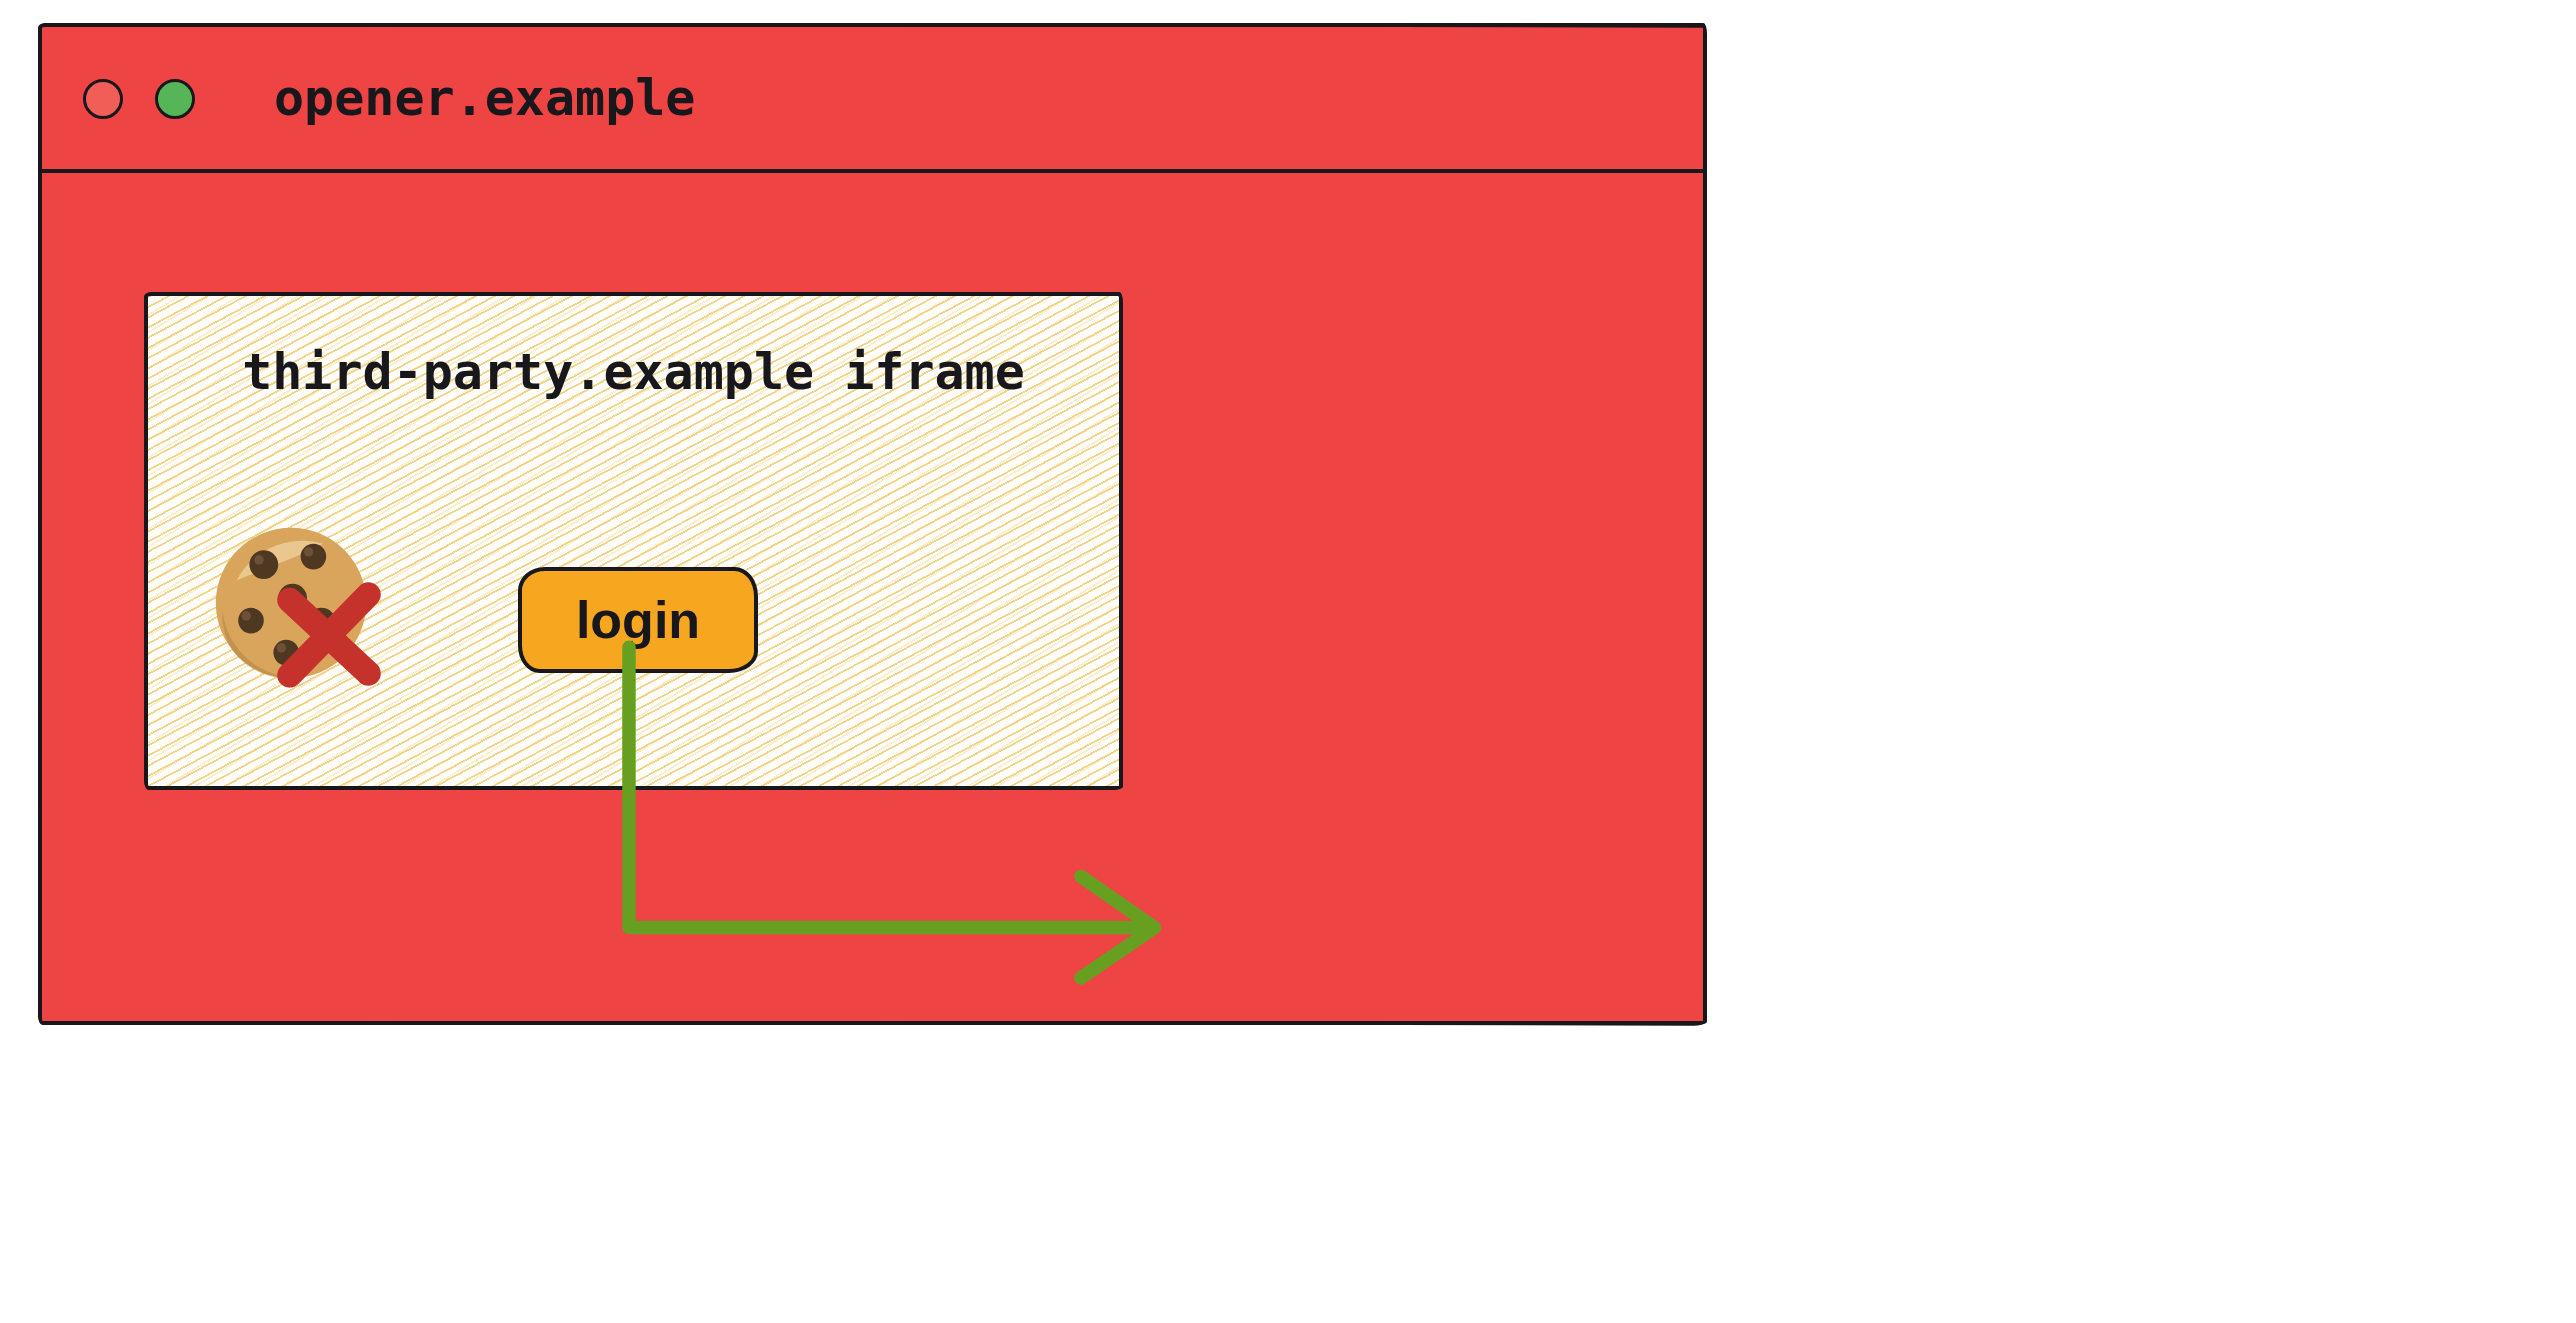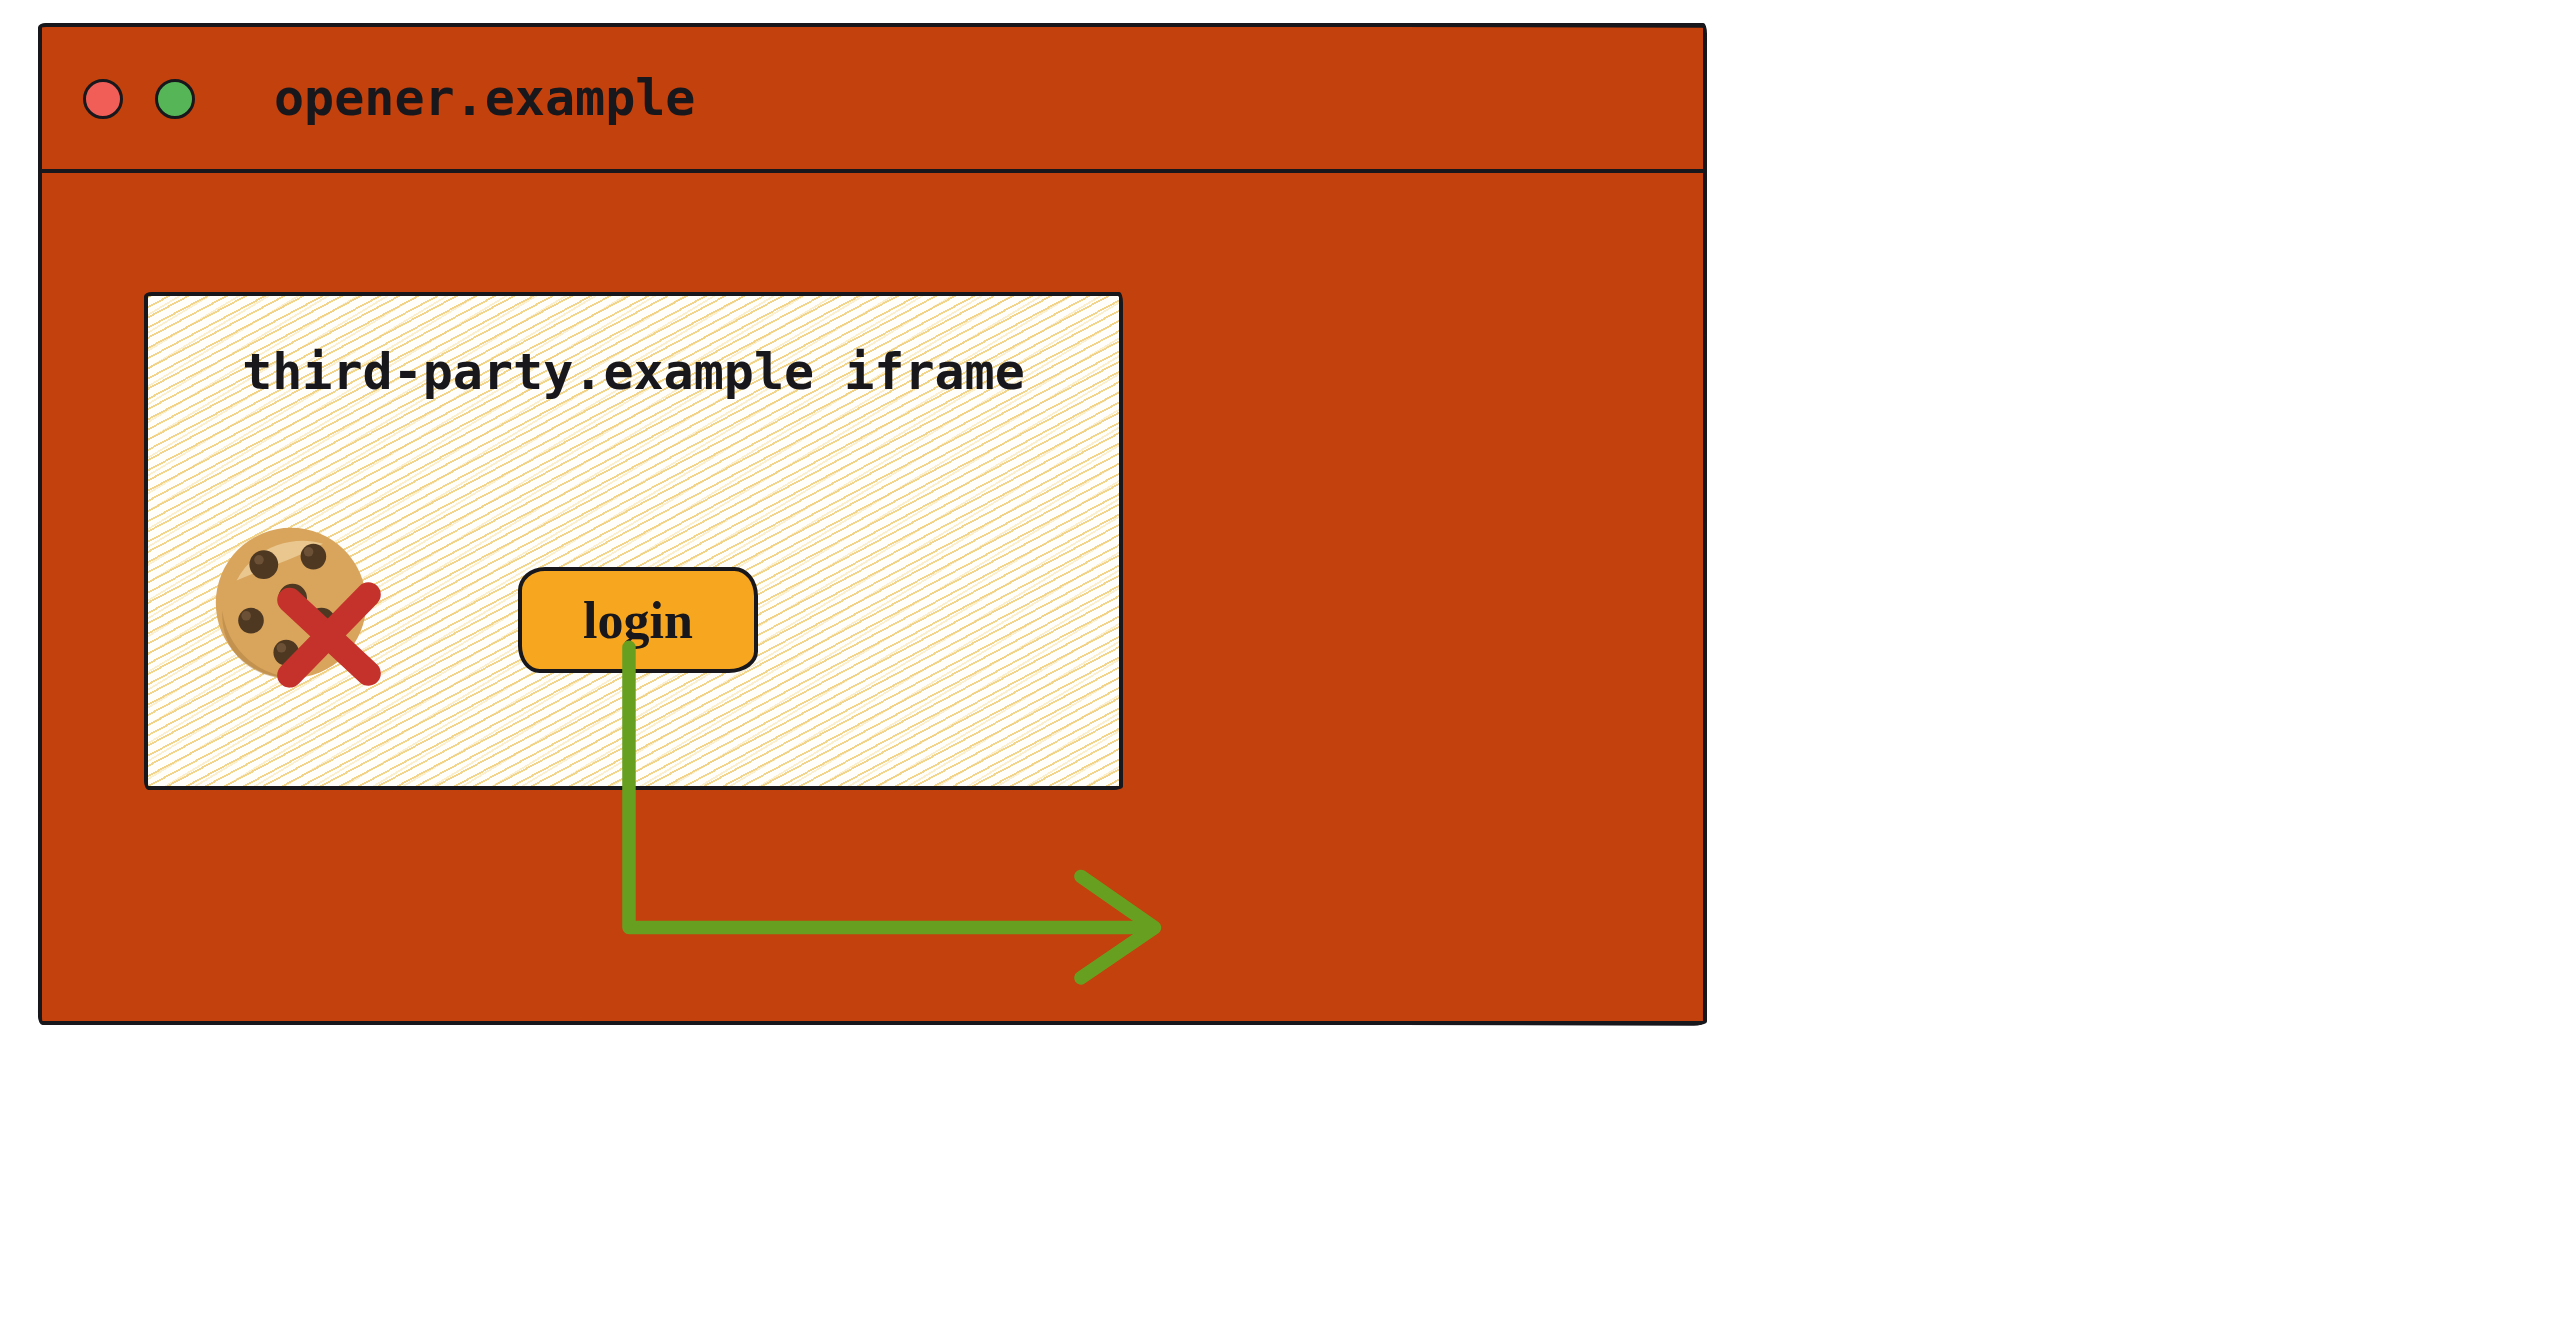--- a/index.html
+++ b/index.html
@@ -22,40 +22,40 @@
     transform:rotate(.12deg);
   }
   
   .hatch{
     background-color:#fffefa;
     background-image:
       repeating-linear-gradient(152deg, rgba(240,205,120,.85) 0 1.8px, transparent 1.8px 9px),
       repeating-linear-gradient(149deg, rgba(246,224,164,.5) 0 1.8px, transparent 1.8px 15.3px);
   }
   
-  .window{background:#c2410c;}
+  .window{background:#ef4444;}
   .titlebar{position:absolute;left:0;right:0;top:0;border-bottom:4.5px solid #17171c;}
   .titlebar .title{
     position:absolute;left:232px;top:0;bottom:0;
     display:flex;align-items:center;
     font-weight:700;font-size:50px;letter-spacing:0;
     white-space:nowrap;
   }
   .dot{
     position:absolute;width:40px;height:40px;border-radius:50%;
     border:3.6px solid #17171c;box-sizing:border-box;
   }
   .dot.red{background:#f05e57;}
   .dot.green{background:#56b657;}
   
   .login-btn{
     position:absolute;display:flex;align-items:center;justify-content:center;
     background:#f7a61f;border:4.5px solid #17171c;
     border-radius:27px 23.4px 29px 21.6px / 23.4px 29px 21.6px 27px;
-    font-family:Liberation Serif, serif;font-weight:700;font-size:52px;color:#17171c;
+    font-family:Liberation Sans, sans-serif;font-weight:700;font-size:52px;color:#17171c;
     box-sizing:border-box;padding:4px;cursor:pointer;
   }
   .iframe-heading{
     position:absolute;left:0;right:0;top:47px;text-align:center;
     font-weight:700;font-size:50px;white-space:nowrap;
   }
   svg{display:block;}
 </style>
 </head>
 <body>

